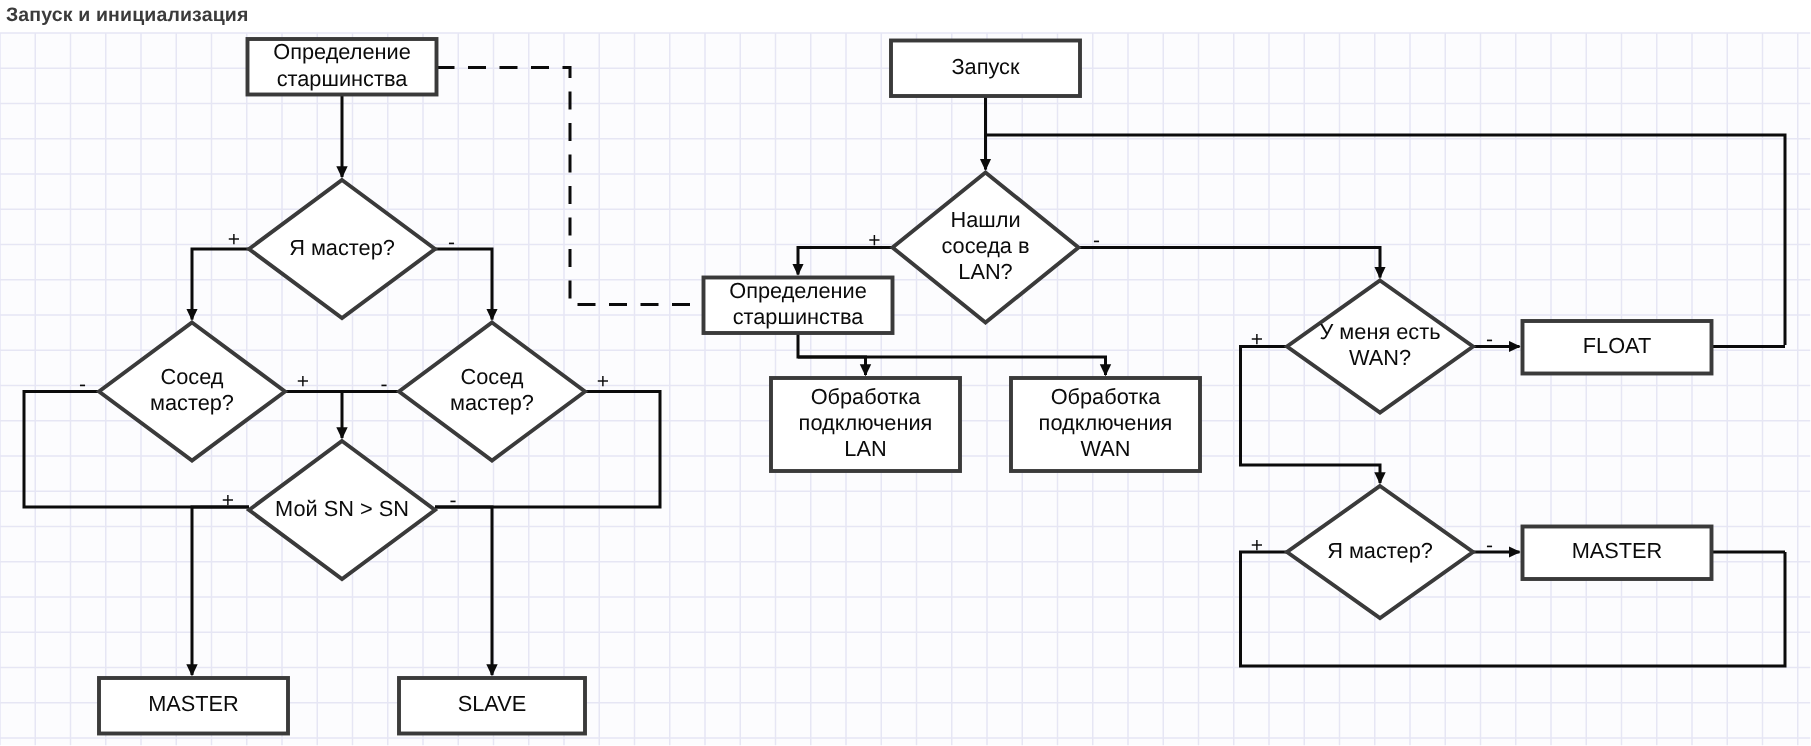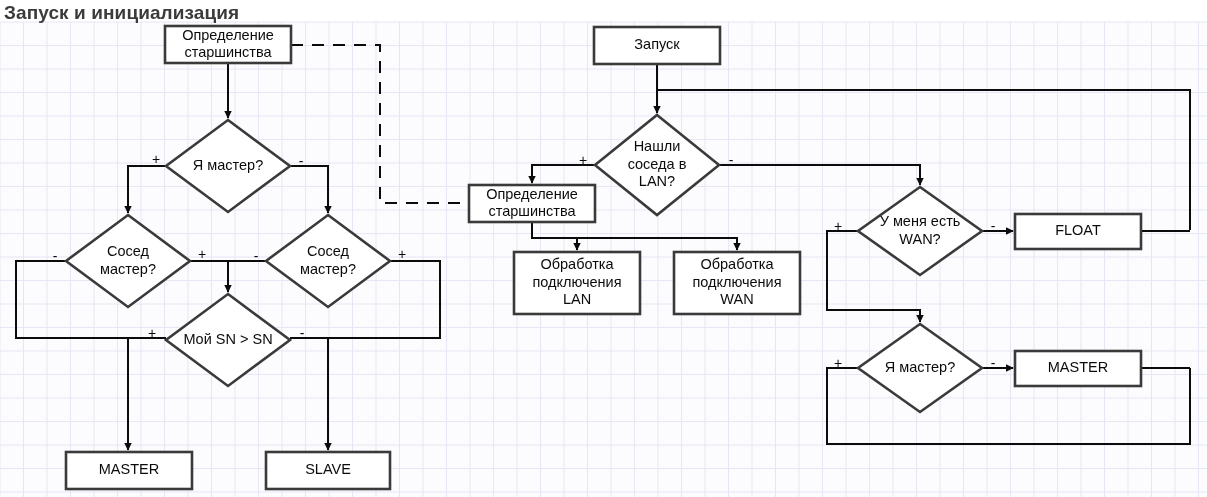--- a/index.html
+++ b/index.html
@@ -1,19 +1,19 @@
 <!DOCTYPE html>
 <html><head>
 <meta charset="utf-8">
 <style>
   html,body{margin:0;padding:0;background:#ffffff;}
   body{width:1207px;height:497px;overflow:hidden;
        font-family:"Liberation Sans","DejaVu Sans",sans-serif;}
   #stage{position:relative;width:1207px;height:497px;background:#ffffff;}
-  #diagram-title{position:absolute;left:4px;top:2px;font-size:19px;font-weight:bold;
+  #diagram-title{position:absolute;left:4px;top:2px;font-size:13px;font-weight:bold;
        color:#3b3b3b;letter-spacing:.1px;z-index:5;white-space:nowrap;}
   #canvas{position:absolute;left:0;top:0;width:1207px;height:497px;}
   .grid-bg{fill:#fcfcfe;}
   .grid-line{stroke:#e6e6f4;stroke-width:1;}
   .node-box{fill:#ffffff;stroke:#3a3a3a;stroke-width:2.6;}
   .node-diamond{fill:#ffffff;stroke:#3a3a3a;stroke-width:2.6;stroke-linejoin:miter;}
   .node-label{font-family:"Liberation Sans","DejaVu Sans",sans-serif;
        font-size:14.5px;fill:#0b0b0b;text-anchor:middle;dominant-baseline:middle;}
   .conn{stroke:#0b0b0b;stroke-width:2;fill:none;}
   .conn-dashed{stroke:#0b0b0b;stroke-width:2;fill:none;stroke-dasharray:12 9;}

